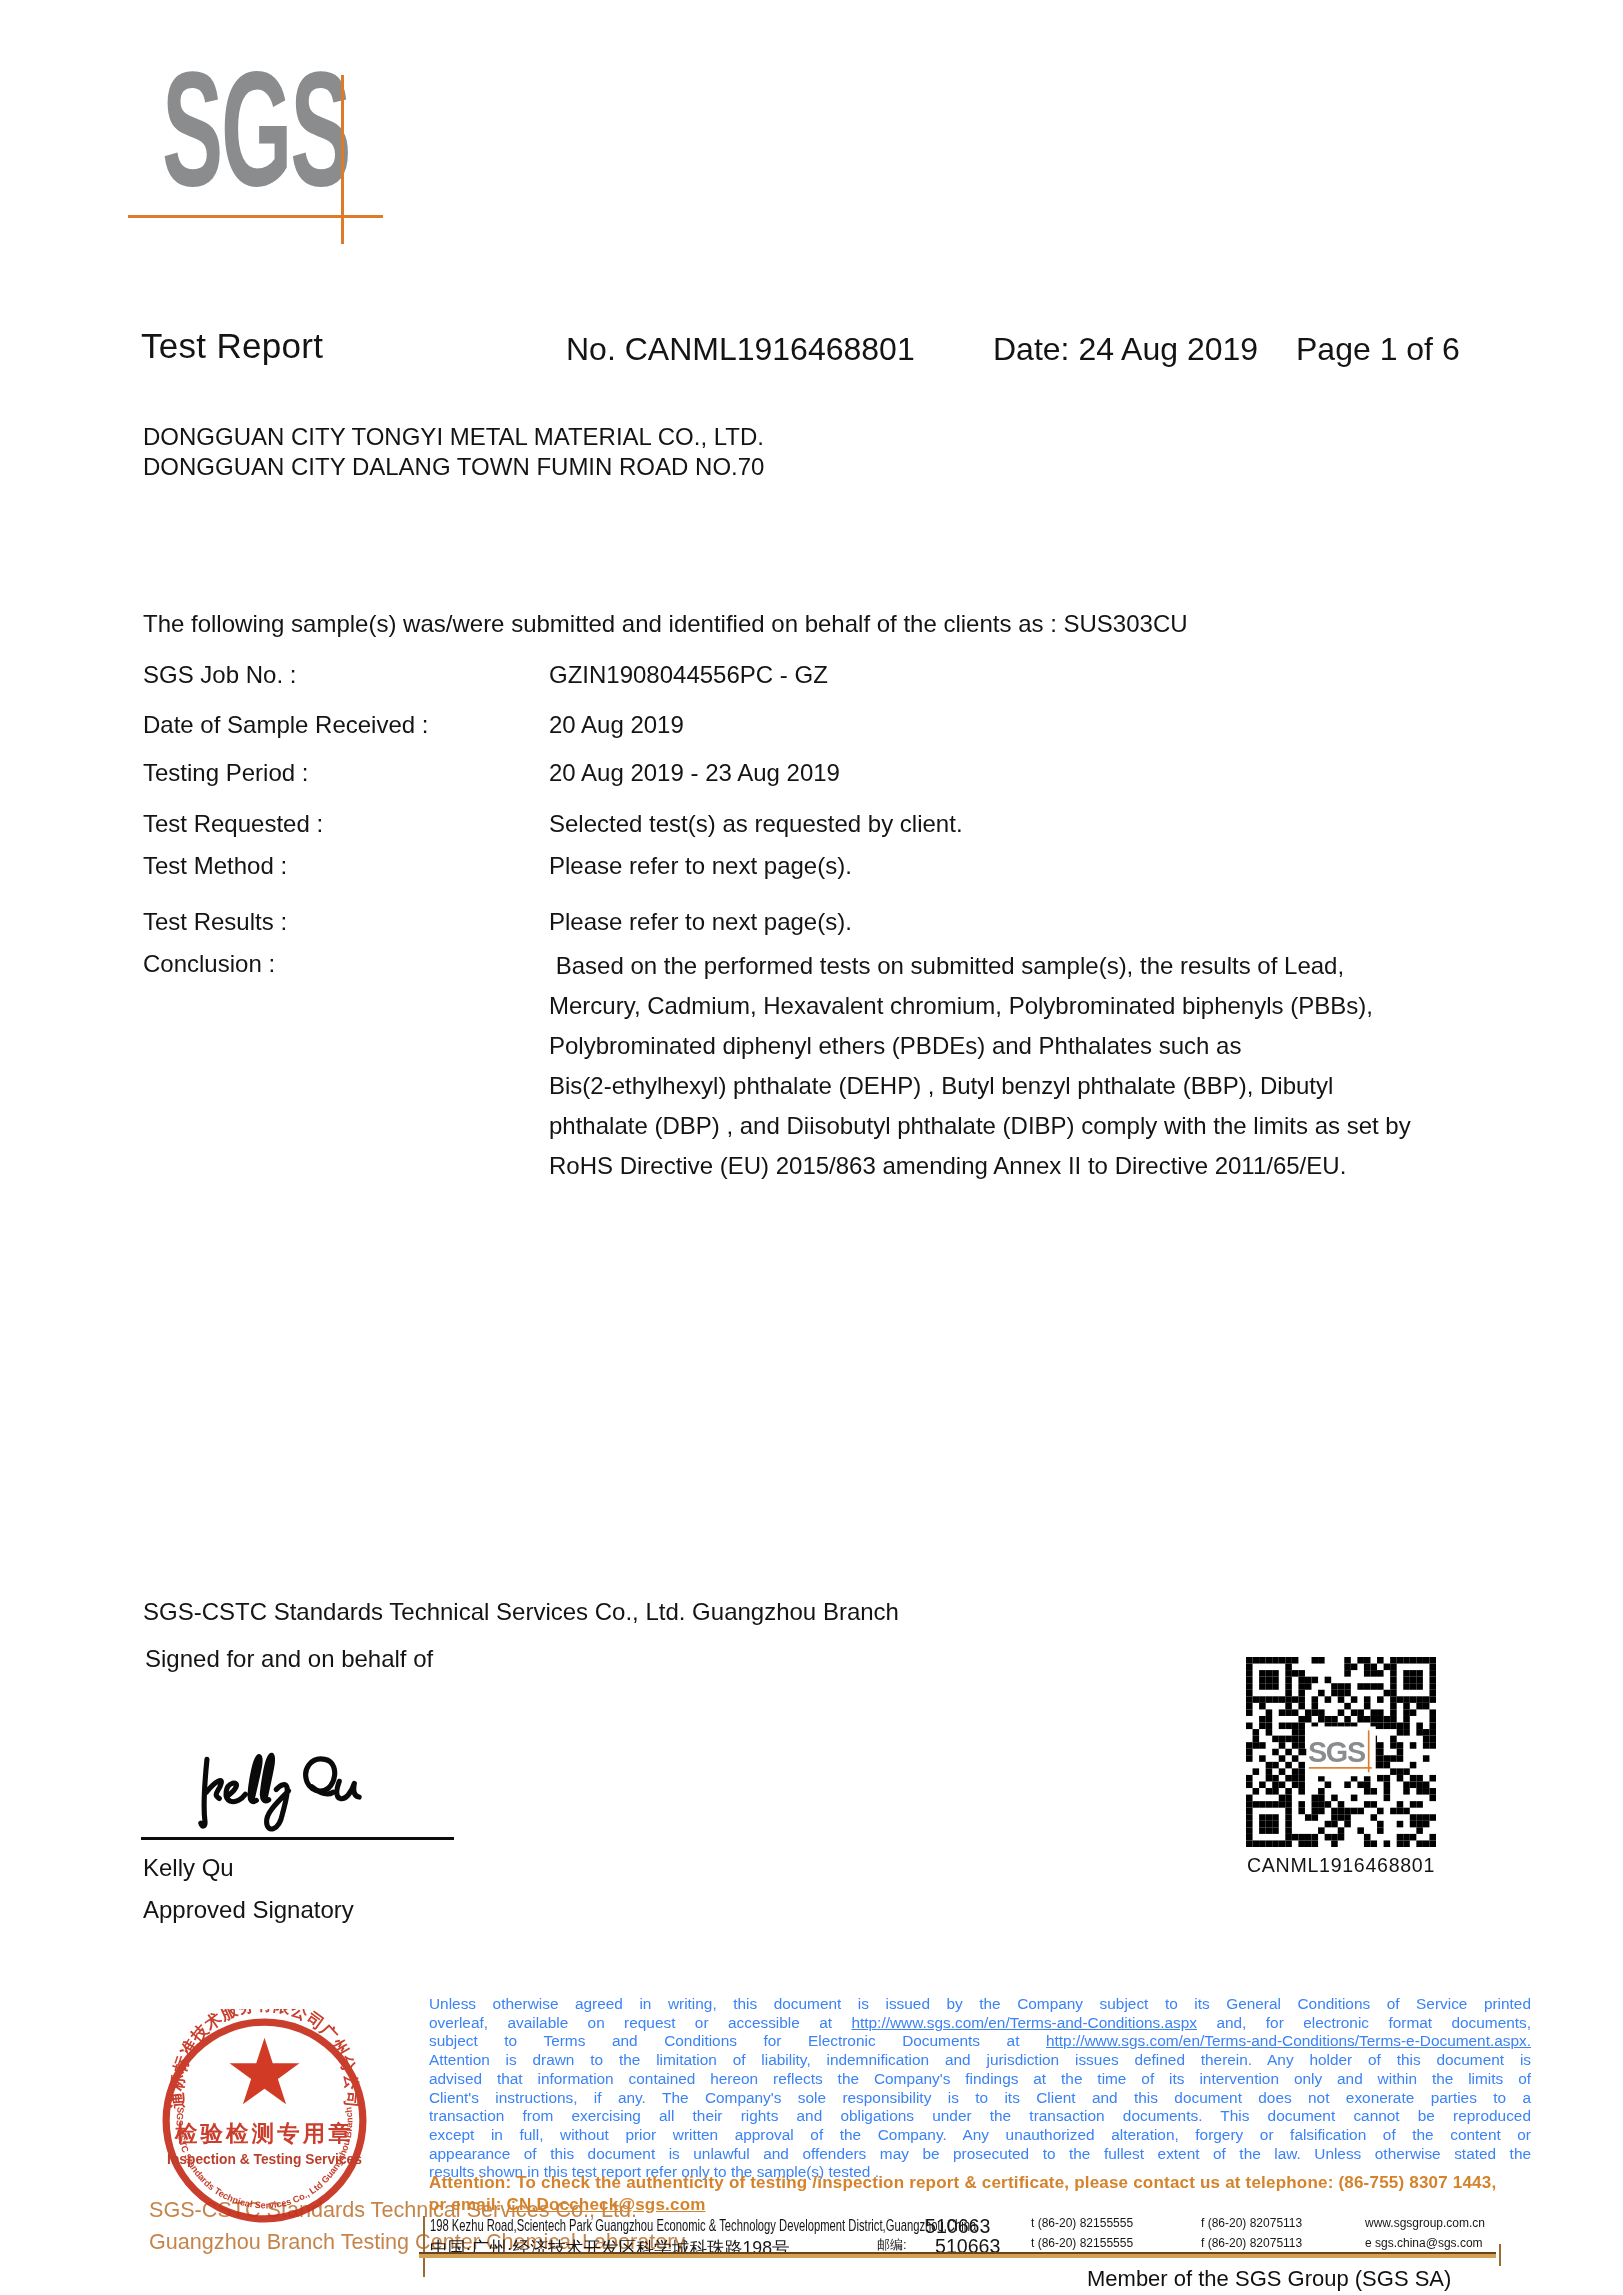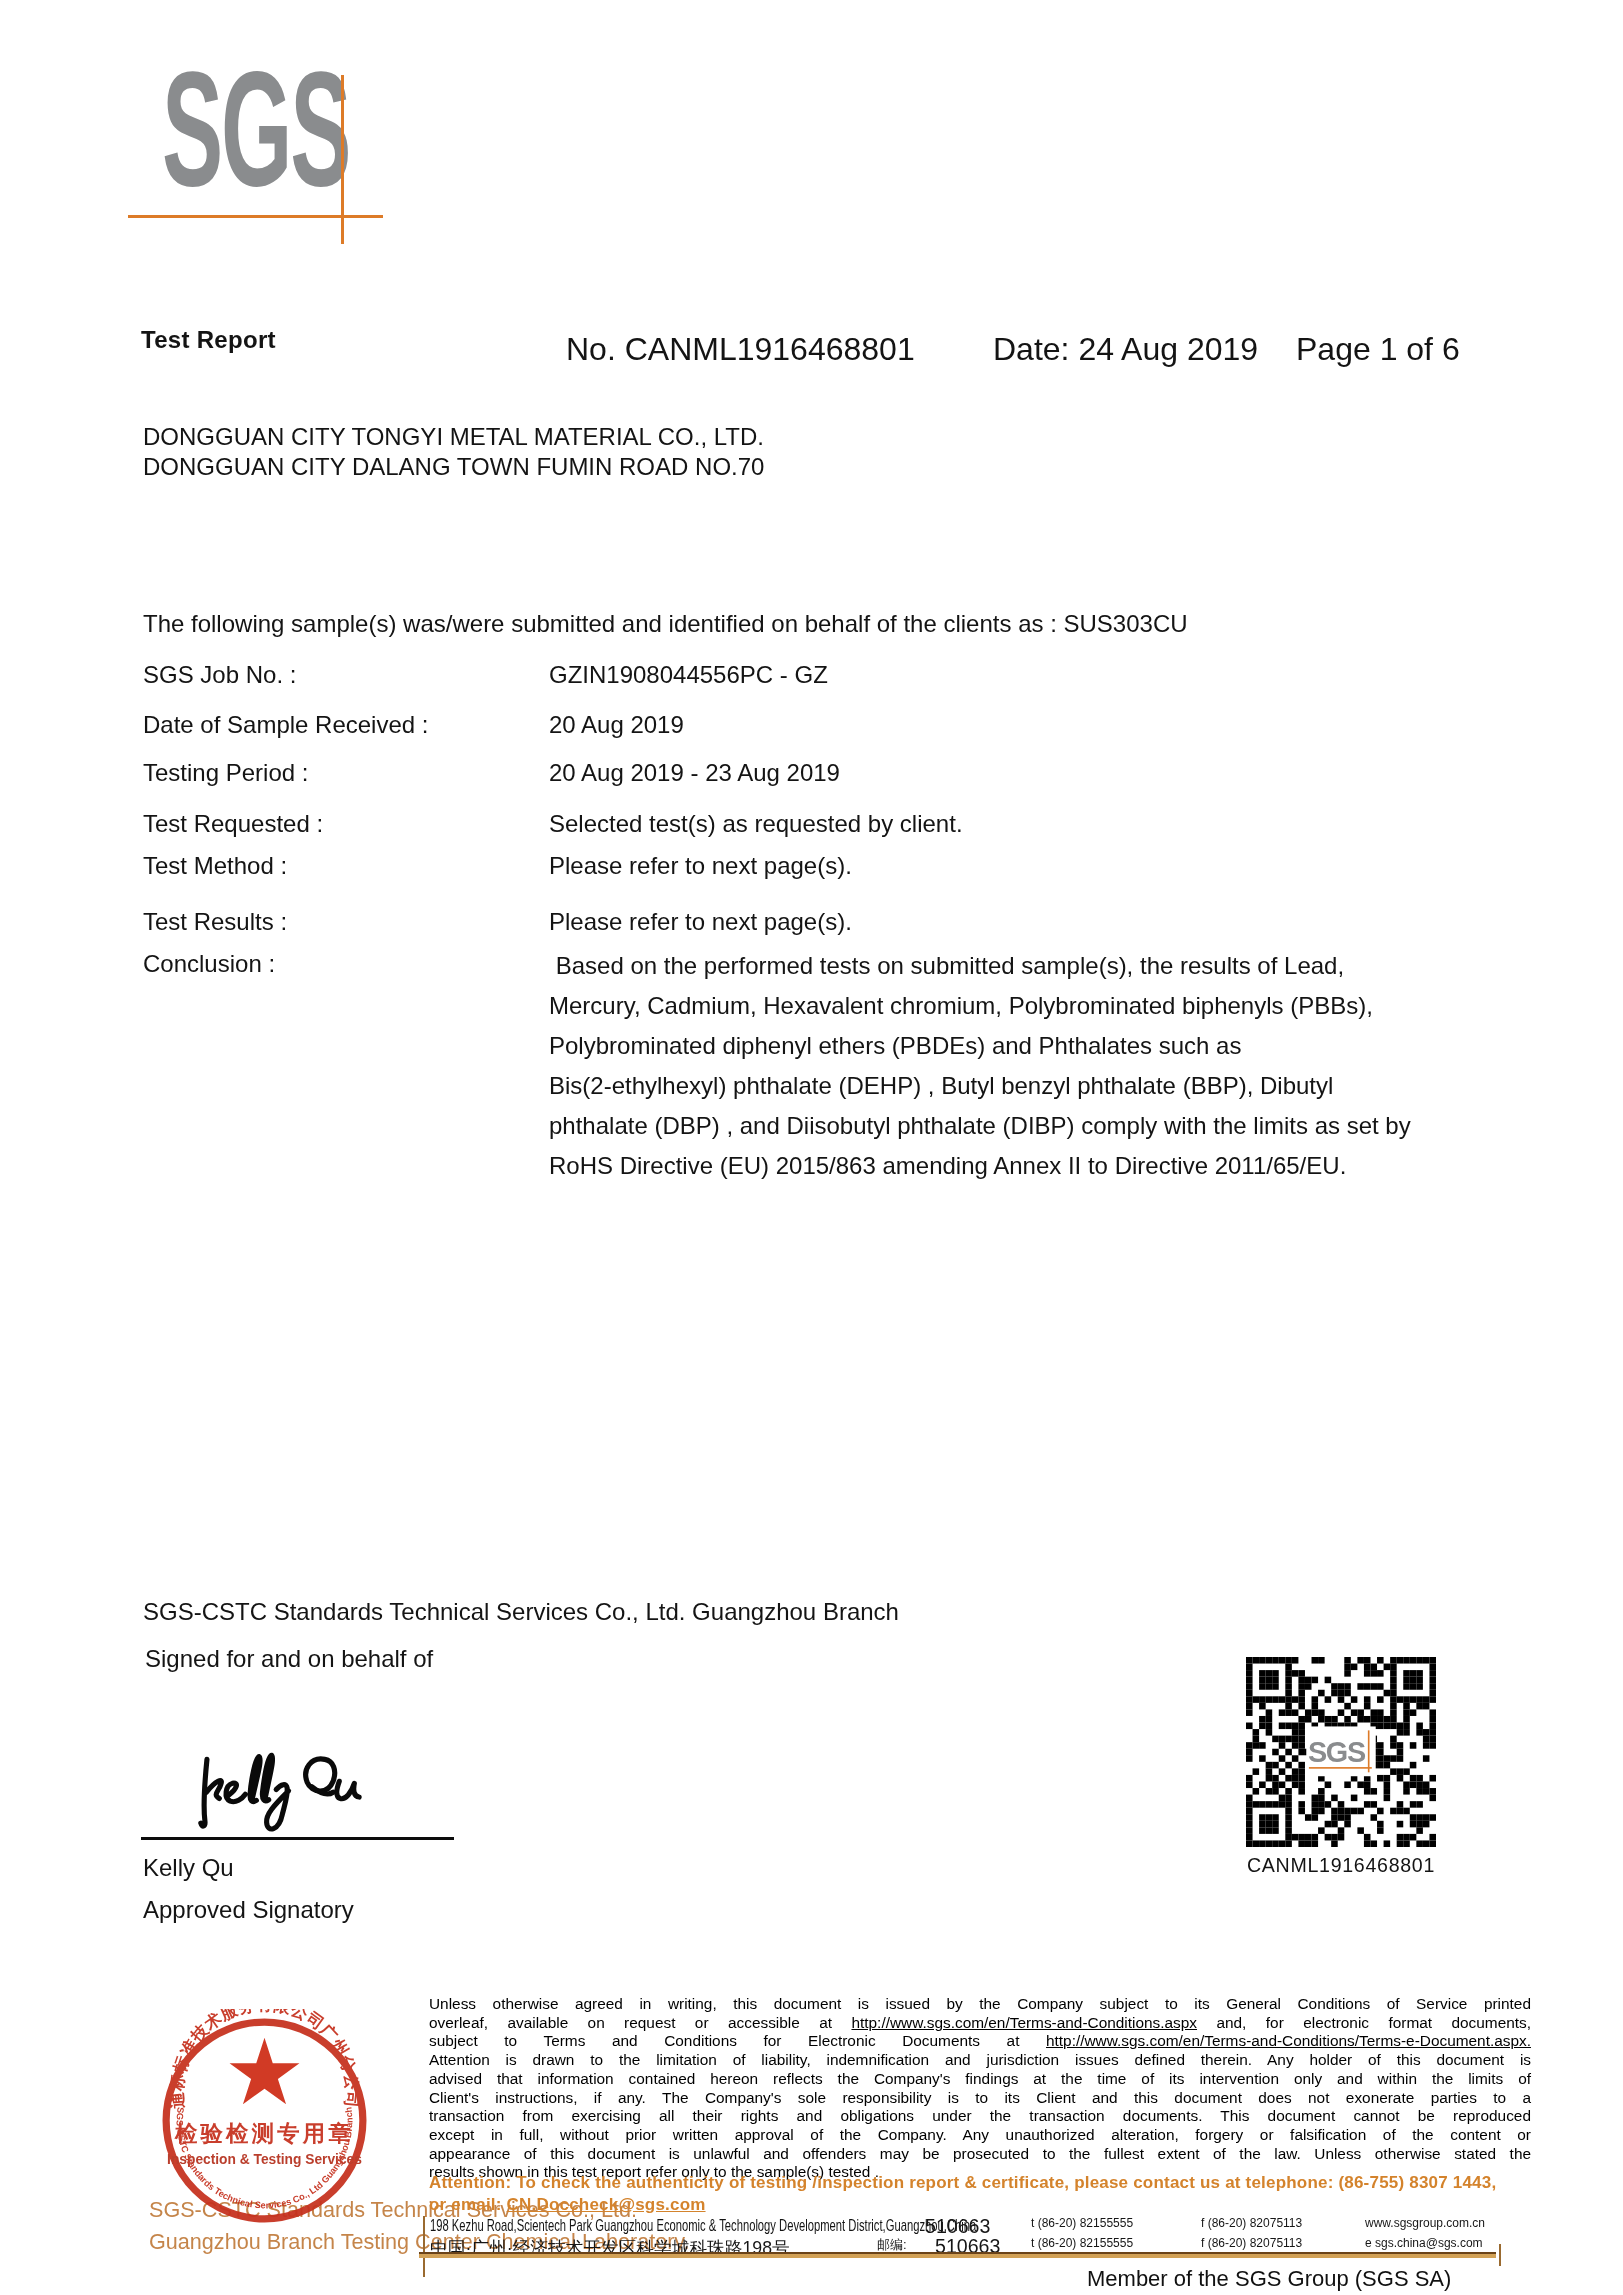--- a/index.html
+++ b/index.html
@@ -3,33 +3,33 @@
 <meta charset="utf-8">
 <style>
   html,body{margin:0;padding:0;background:#ffffff;}
   body{width:1623px;height:2295px;position:relative;font-family:"Liberation Sans",sans-serif;color:#141414;overflow:hidden;}
   .abs{position:absolute;}
   
   .logo-letters{font-weight:bold;color:#8A8C8E;font-size:164px;line-height:1;letter-spacing:-3.9px;transform:scaleX(.56);transform-origin:0 0;}
   .logo-hline{background:#DD7B28;height:3.3px;}
   .logo-vline{background:#DD7B28;width:3.3px;}
   
-  .title{font-size:24px;font-weight:bold;letter-spacing:0.3px;}
+  .title{font-size:35px;font-weight:normal;letter-spacing:0.3px;}
   .meta{font-size:32px;}
   
   .body-txt{font-size:24px;}
   .lbl{font-size:24px;}
   .val{font-size:24px;}
   .c-line{font-size:24px;line-height:40px;white-space:pre-wrap;}
   
   .sig-line{background:#0c0c0c;height:3.3px;}
   
   .qr-caption{font-size:19.6px;letter-spacing:0.7px;}
   
-  .dl{font-size:15.4px;line-height:18.7px;color:#000000;width:1102px;}
+  .dl{font-size:15.4px;line-height:18.7px;color:#3b82f6;width:1102px;}
   .just{text-align:justify;text-align-last:justify;}
   .dl:last-child{text-align-last:left;}
   .u{text-decoration:underline;}
   .attn{font-size:17px;font-weight:bold;color:#D4832C;letter-spacing:0.2px;}
   .addr{font-size:12px;color:#161616;white-space:nowrap;}
   .cond{display:inline-block;transform:scaleX(.66);transform-origin:0 50%;white-space:nowrap;font-size:17px;}
   .postal{font-size:19.6px;}
   .stamp-co{font-size:21.6px;color:#C5854A;white-space:nowrap;}
   .member{font-size:22px;color:#111;}
   .thickline{background:linear-gradient(#6b4318 0 35%, #d2a156 35% 100%);}

